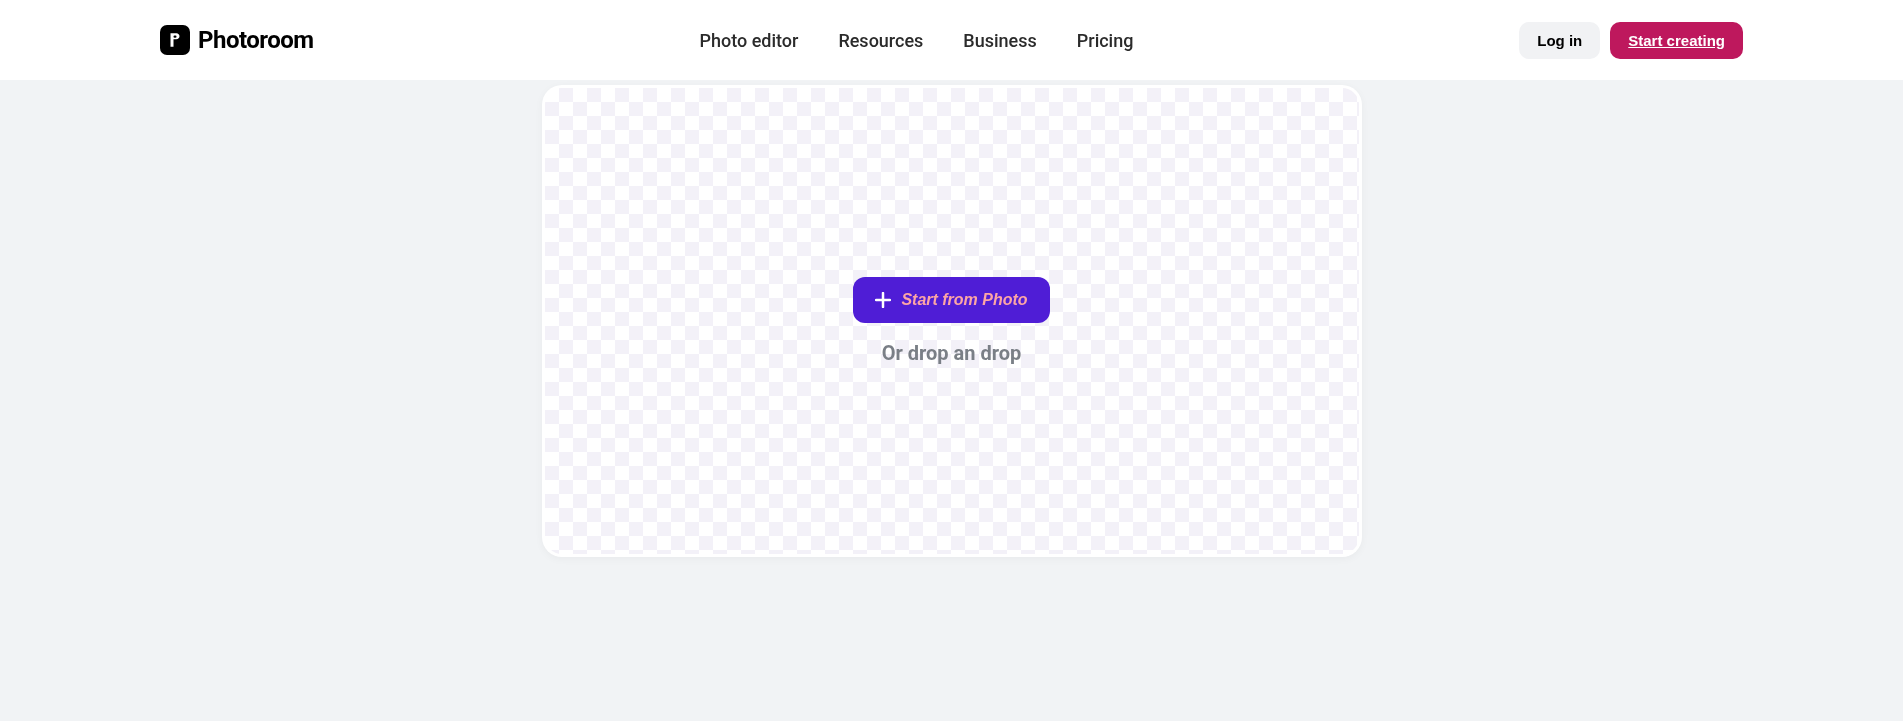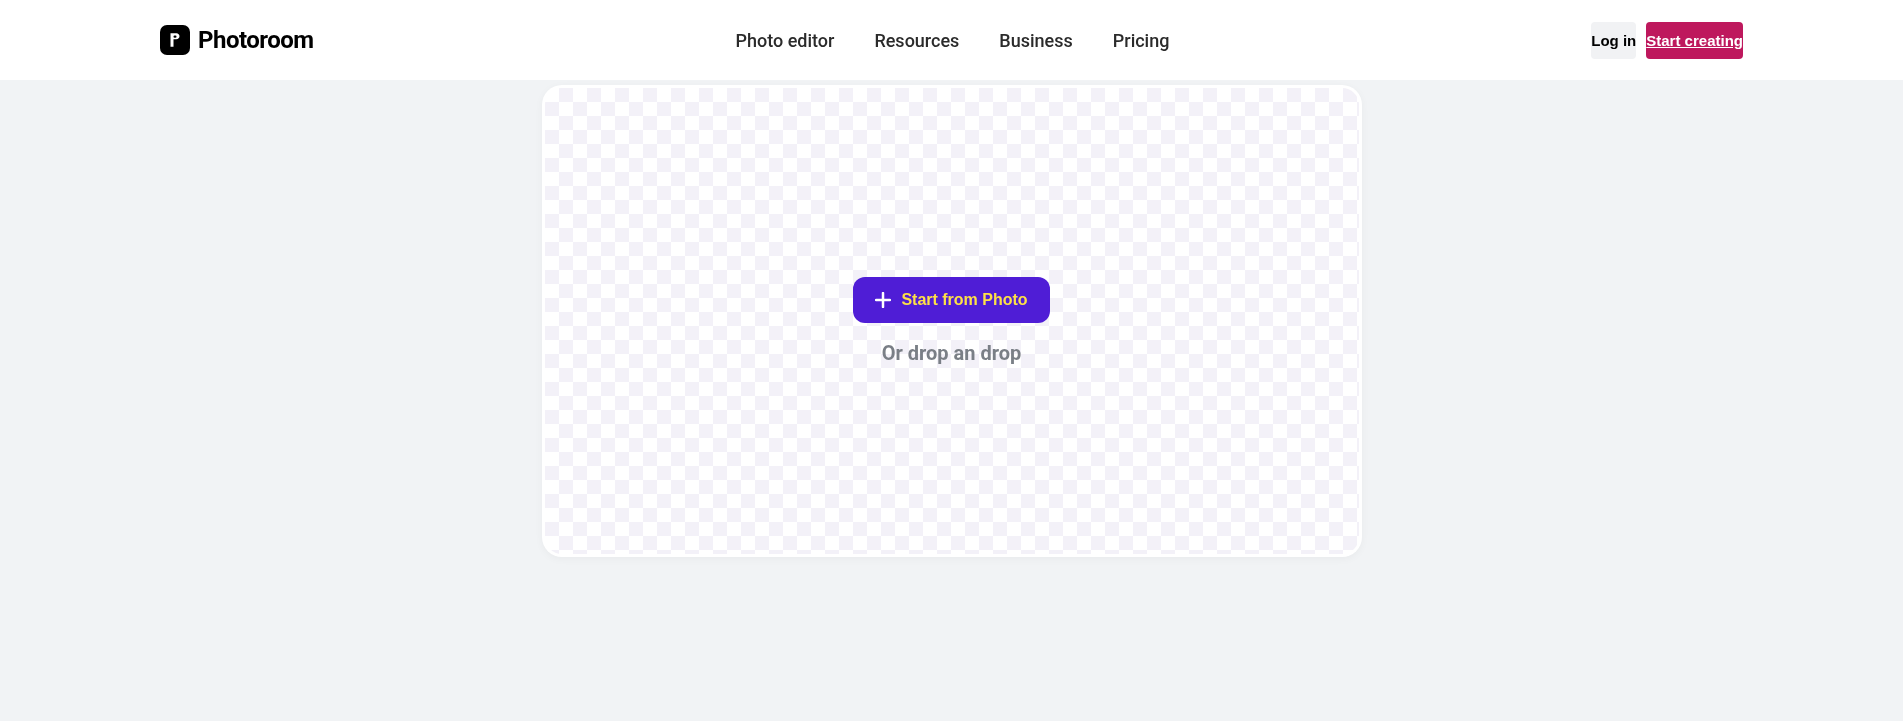--- a/index.html
+++ b/index.html
@@ -56,22 +56,22 @@
       color: #2b2b2b;
       font-weight: 500;
       cursor: pointer;
     }
     .header-actions {
       display: flex;
       align-items: center;
       gap: 10px;
     }
     .btn {
-      padding: 10px 0;
-      border-radius: 4px;
+      padding: 10px 18px;
+      border-radius: 10px;
       font-size: 15px;
       font-weight: 600;
       cursor: pointer;
       border: none;
     }
     .btn-login {
       background: #f1f2f4;
       color: #000;
     }
     .btn-primary-dark {
@@ -105,30 +105,31 @@
       background-position: 0 0, 0 14px, 14px -14px, -14px 0px;
       background-color: #ffffff;
       display: flex;
       flex-direction: column;
       align-items: center;
       justify-content: center;
       gap: 18px;
     }
     .btn-upload {
       background: #4f1dd6;
-      color: #fde047;
+      color: #fca5a5;
       padding: 14px 22px;
       border-radius: 12px;
       font-size: 16px;
       font-weight: 700;
       border: none;
       cursor: pointer;
       display: flex;
       align-items: center;
       gap: 10px;
+      font-style: italic;
     }
     .plus-icon {
       width: 16px;
       height: 16px;
       display: inline-flex;
     }
     .drop-text {
       font-size: 20px;
       font-weight: 700;
       color: #7a7f86;

